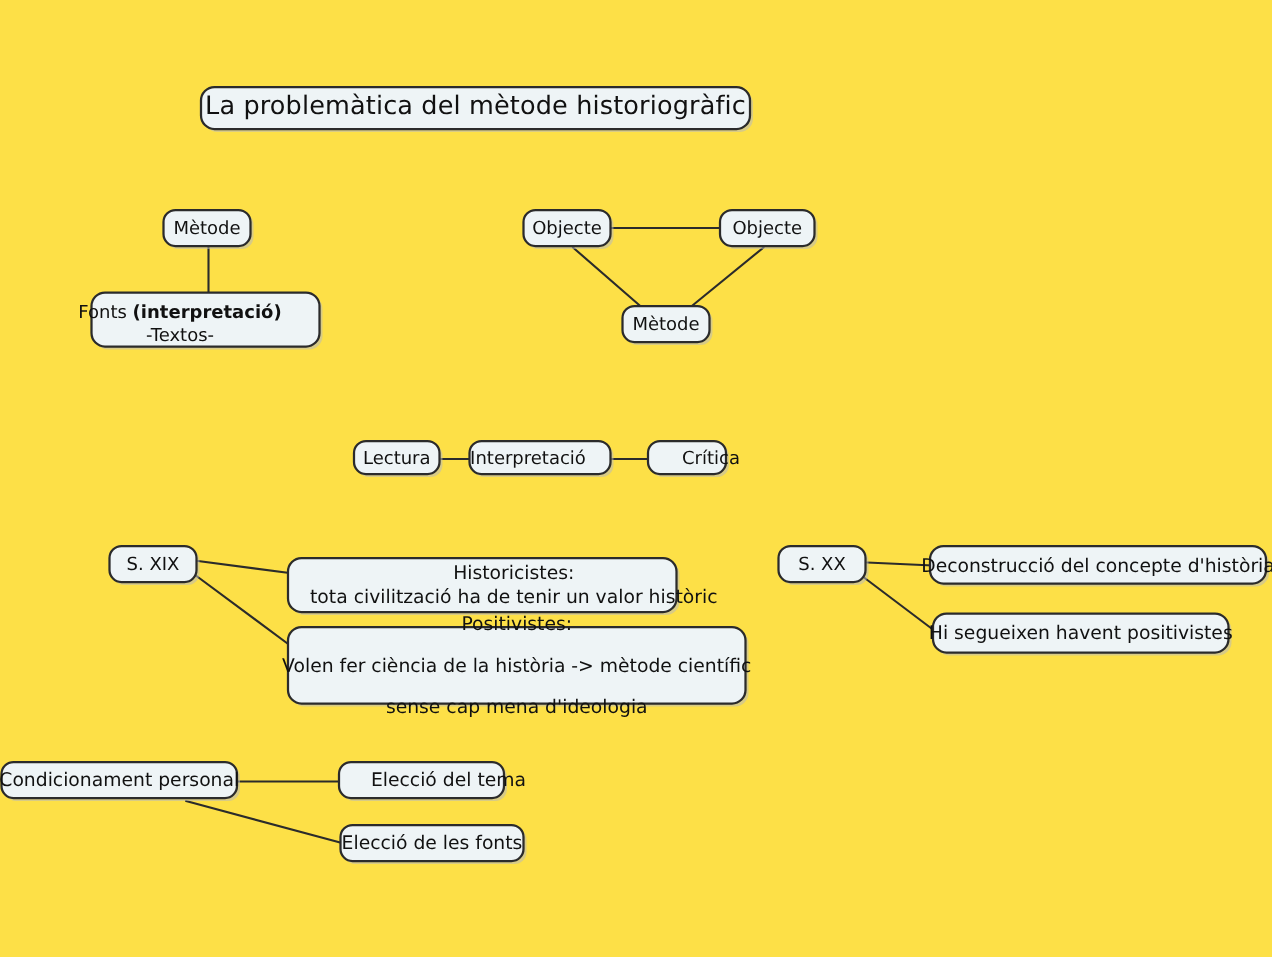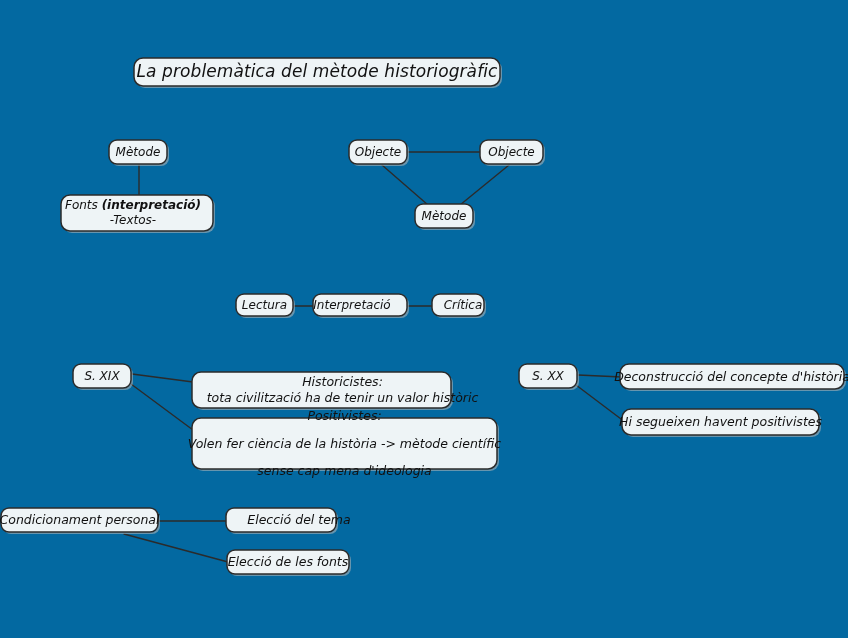--- a/index.html
+++ b/index.html
@@ -10,22 +10,21 @@
   body {
     width: 848px;
     height: 638px;
     overflow: hidden;
     font-family: "DejaVu Sans", sans-serif;
   }
   #diagram-root {
     position: relative;
     width: 848px;
     height: 638px;
-    background: #0369a1;
-    font-style: italic;
+    background: #fde047;
   }
   #diagram-svg {
     position: absolute;
     left: 0;
     top: 0;
     width: 848px;
     height: 638px;
     display: block;
   }
   .edge-line {
@@ -145,21 +144,21 @@
   </svg>
 
   <div class="node-label title-label" style="left:134px; top:58px; width:366px; height:28px;">
     <span class="line-text">La problemàtica del mètode historiogràfic</span>
   </div>
 
   <div class="node-label small-label" style="left:109px; top:140px; width:58px; height:24px;">
     <span class="line-text">Mètode</span>
   </div>
 
-  <div class="node-label small-label" style="left:61px; top:195px; width:144px; height:36px;">
+  <div class="node-label small-label" style="left:48px; top:195px; width:144px; height:36px;justify-content:flex-end;">
     <span class="line-text"><span>Fonts </span><span class="bold-seg">(interpretació)</span></span>
     <span class="line-text">-Textos-</span>
   </div>
 
   <div class="node-label small-label" style="left:349px; top:140px; width:58px; height:24px;">
     <span class="line-text">Objecte</span>
   </div>
 
   <div class="node-label small-label" style="left:480px; top:140px; width:63px; height:24px;">
     <span class="line-text">Objecte</span>
@@ -170,21 +169,21 @@
   </div>
 
   <div class="node-label small-label" style="left:236px; top:294px; width:57px; height:22px;">
     <span class="line-text">Lectura</span>
   </div>
 
   <div class="node-label small-label" style="left:313px; top:294px; width:78px; height:22px;">
     <span class="line-text">Interpretació</span>
   </div>
 
-  <div class="node-label small-label" style="left:429px; top:294px; width:68px; height:22px;">
+  <div class="node-label small-label" style="left:440px; top:294px; width:68px; height:22px;">
     <span class="line-text">Crítica</span>
   </div>
 
   <div class="node-label small-label" style="left:73px; top:364px; width:58px; height:24px;">
     <span class="line-text">S. XIX</span>
   </div>
 
   <div class="node-label body-label" style="left:192px; top:372px; width:301px; height:36px;">
     <span class="line-text">Historicistes:</span>
     <span class="line-text">tota civilització ha de tenir un valor històric</span>

